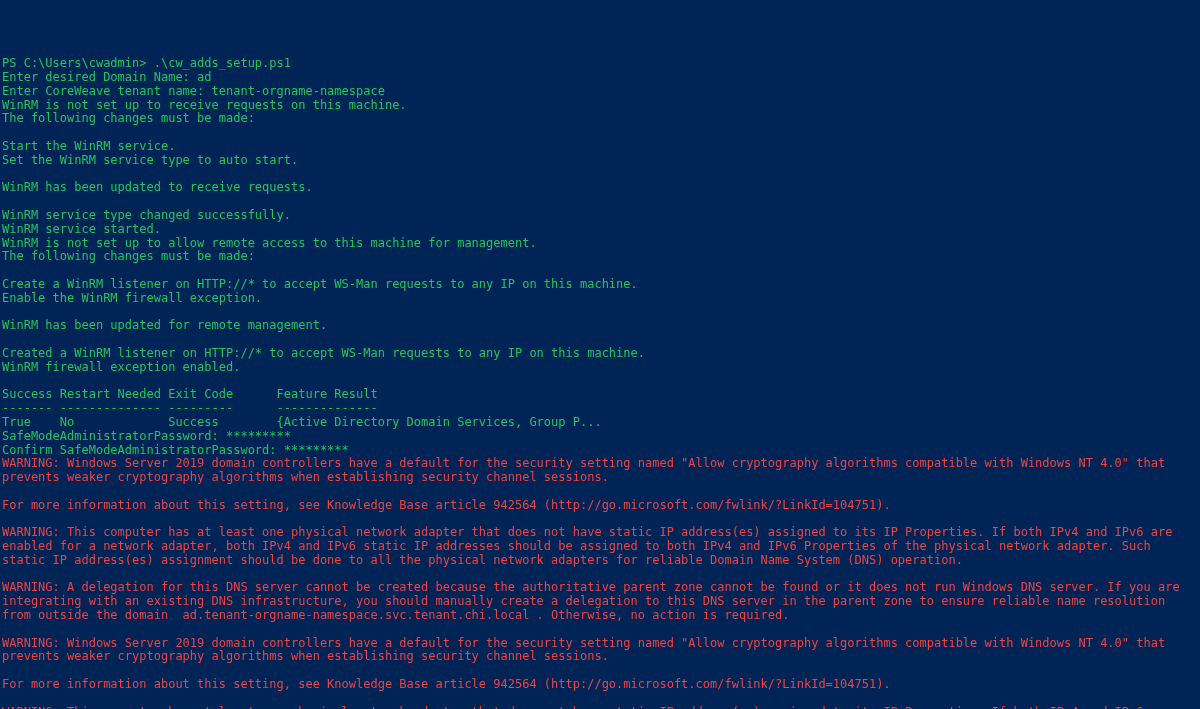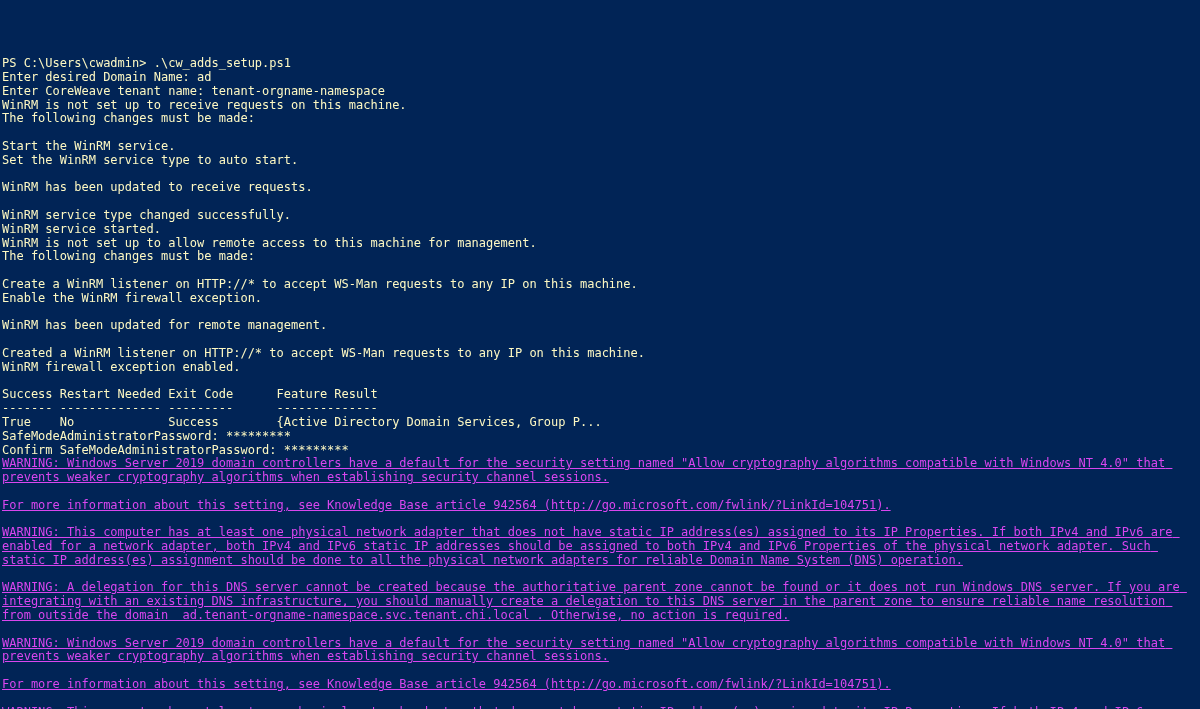--- a/index.html
+++ b/index.html
@@ -18,25 +18,24 @@
       height: 709px;
       overflow: hidden;
       white-space: pre-wrap;
       word-wrap: break-word;
     }
     .line {
       white-space: pre-wrap;
       word-wrap: break-word;
     }
     .warning {
-      color: #d946ef;
-      text-decoration: underline;
+      color: #ef4444;
     }
     .normal {
-      color: #fef9c3;
+      color: #22c55e;
     }
   </style>
 </head>
 <body>
 
 
 
 <div id="terminal-container"><div class="line normal">PS C:\Users\cwadmin&gt; .\cw_adds_setup.ps1</div><div class="line normal">Enter desired Domain Name: ad</div><div class="line normal">Enter CoreWeave tenant name: tenant-orgname-namespace</div><div class="line normal">WinRM is not set up to receive requests on this machine.</div><div class="line normal">The following changes must be made:</div><div class="line">&nbsp;</div><div class="line normal">Start the WinRM service.</div><div class="line normal">Set the WinRM service type to auto start.</div><div class="line">&nbsp;</div><div class="line normal">WinRM has been updated to receive requests.</div><div class="line">&nbsp;</div><div class="line normal">WinRM service type changed successfully.</div><div class="line normal">WinRM service started.</div><div class="line normal">WinRM is not set up to allow remote access to this machine for management.</div><div class="line normal">The following changes must be made:</div><div class="line">&nbsp;</div><div class="line normal">Create a WinRM listener on HTTP://* to accept WS-Man requests to any IP on this machine.</div><div class="line normal">Enable the WinRM firewall exception.</div><div class="line">&nbsp;</div><div class="line normal">WinRM has been updated for remote management.</div><div class="line">&nbsp;</div><div class="line normal">Created a WinRM listener on HTTP://* to accept WS-Man requests to any IP on this machine.</div><div class="line normal">WinRM firewall exception enabled.</div><div class="line">&nbsp;</div><div class="line normal">Success Restart Needed Exit Code      Feature Result</div><div class="line normal">------- -------------- ---------      --------------</div><div class="line normal">True    No             Success        {Active Directory Domain Services, Group P...</div><div class="line normal">SafeModeAdministratorPassword: *********</div><div class="line normal">Confirm SafeModeAdministratorPassword: *********</div><div class="line warning">WARNING: Windows Server 2019 domain controllers have a default for the security setting named "Allow cryptography algorithms compatible with Windows NT 4.0" that prevents weaker cryptography algorithms when establishing security channel sessions.</div><div class="line">&nbsp;</div><div class="line warning">For more information about this setting, see Knowledge Base article 942564 (http://go.microsoft.com/fwlink/?LinkId=104751).</div><div class="line">&nbsp;</div><div class="line warning">WARNING: This computer has at least one physical network adapter that does not have static IP address(es) assigned to its IP Properties. If both IPv4 and IPv6 are enabled for a network adapter, both IPv4 and IPv6 static IP addresses should be assigned to both IPv4 and IPv6 Properties of the physical network adapter. Such static IP address(es) assignment should be done to all the physical network adapters for reliable Domain Name System (DNS) operation.</div><div class="line">&nbsp;</div><div class="line warning">WARNING: A delegation for this DNS server cannot be created because the authoritative parent zone cannot be found or it does not run Windows DNS server. If you are integrating with an existing DNS infrastructure, you should manually create a delegation to this DNS server in the parent zone to ensure reliable name resolution from outside the domain  ad.tenant-orgname-namespace.svc.tenant.chi.local . Otherwise, no action is required.</div><div class="line">&nbsp;</div><div class="line warning">WARNING: Windows Server 2019 domain controllers have a default for the security setting named "Allow cryptography algorithms compatible with Windows NT 4.0" that prevents weaker cryptography algorithms when establishing security channel sessions.</div><div class="line">&nbsp;</div><div class="line warning">For more information about this setting, see Knowledge Base article 942564 (http://go.microsoft.com/fwlink/?LinkId=104751).</div><div class="line">&nbsp;</div><div class="line warning">WARNING: This computer has at least one physical network adapter that does not have static IP address(es) assigned to its IP Properties. If both IPv4 and IPv6 are enabled for a network adapter, both IPv4 and IPv6 static IP addresses should be assigned to both IPv4 and IPv6 Properties of the physical network adapter. Such static IP address(es) assignment should be done to all the physical network adapters for reliable Domain Name System (DNS) operation.</div></div>
 
 

